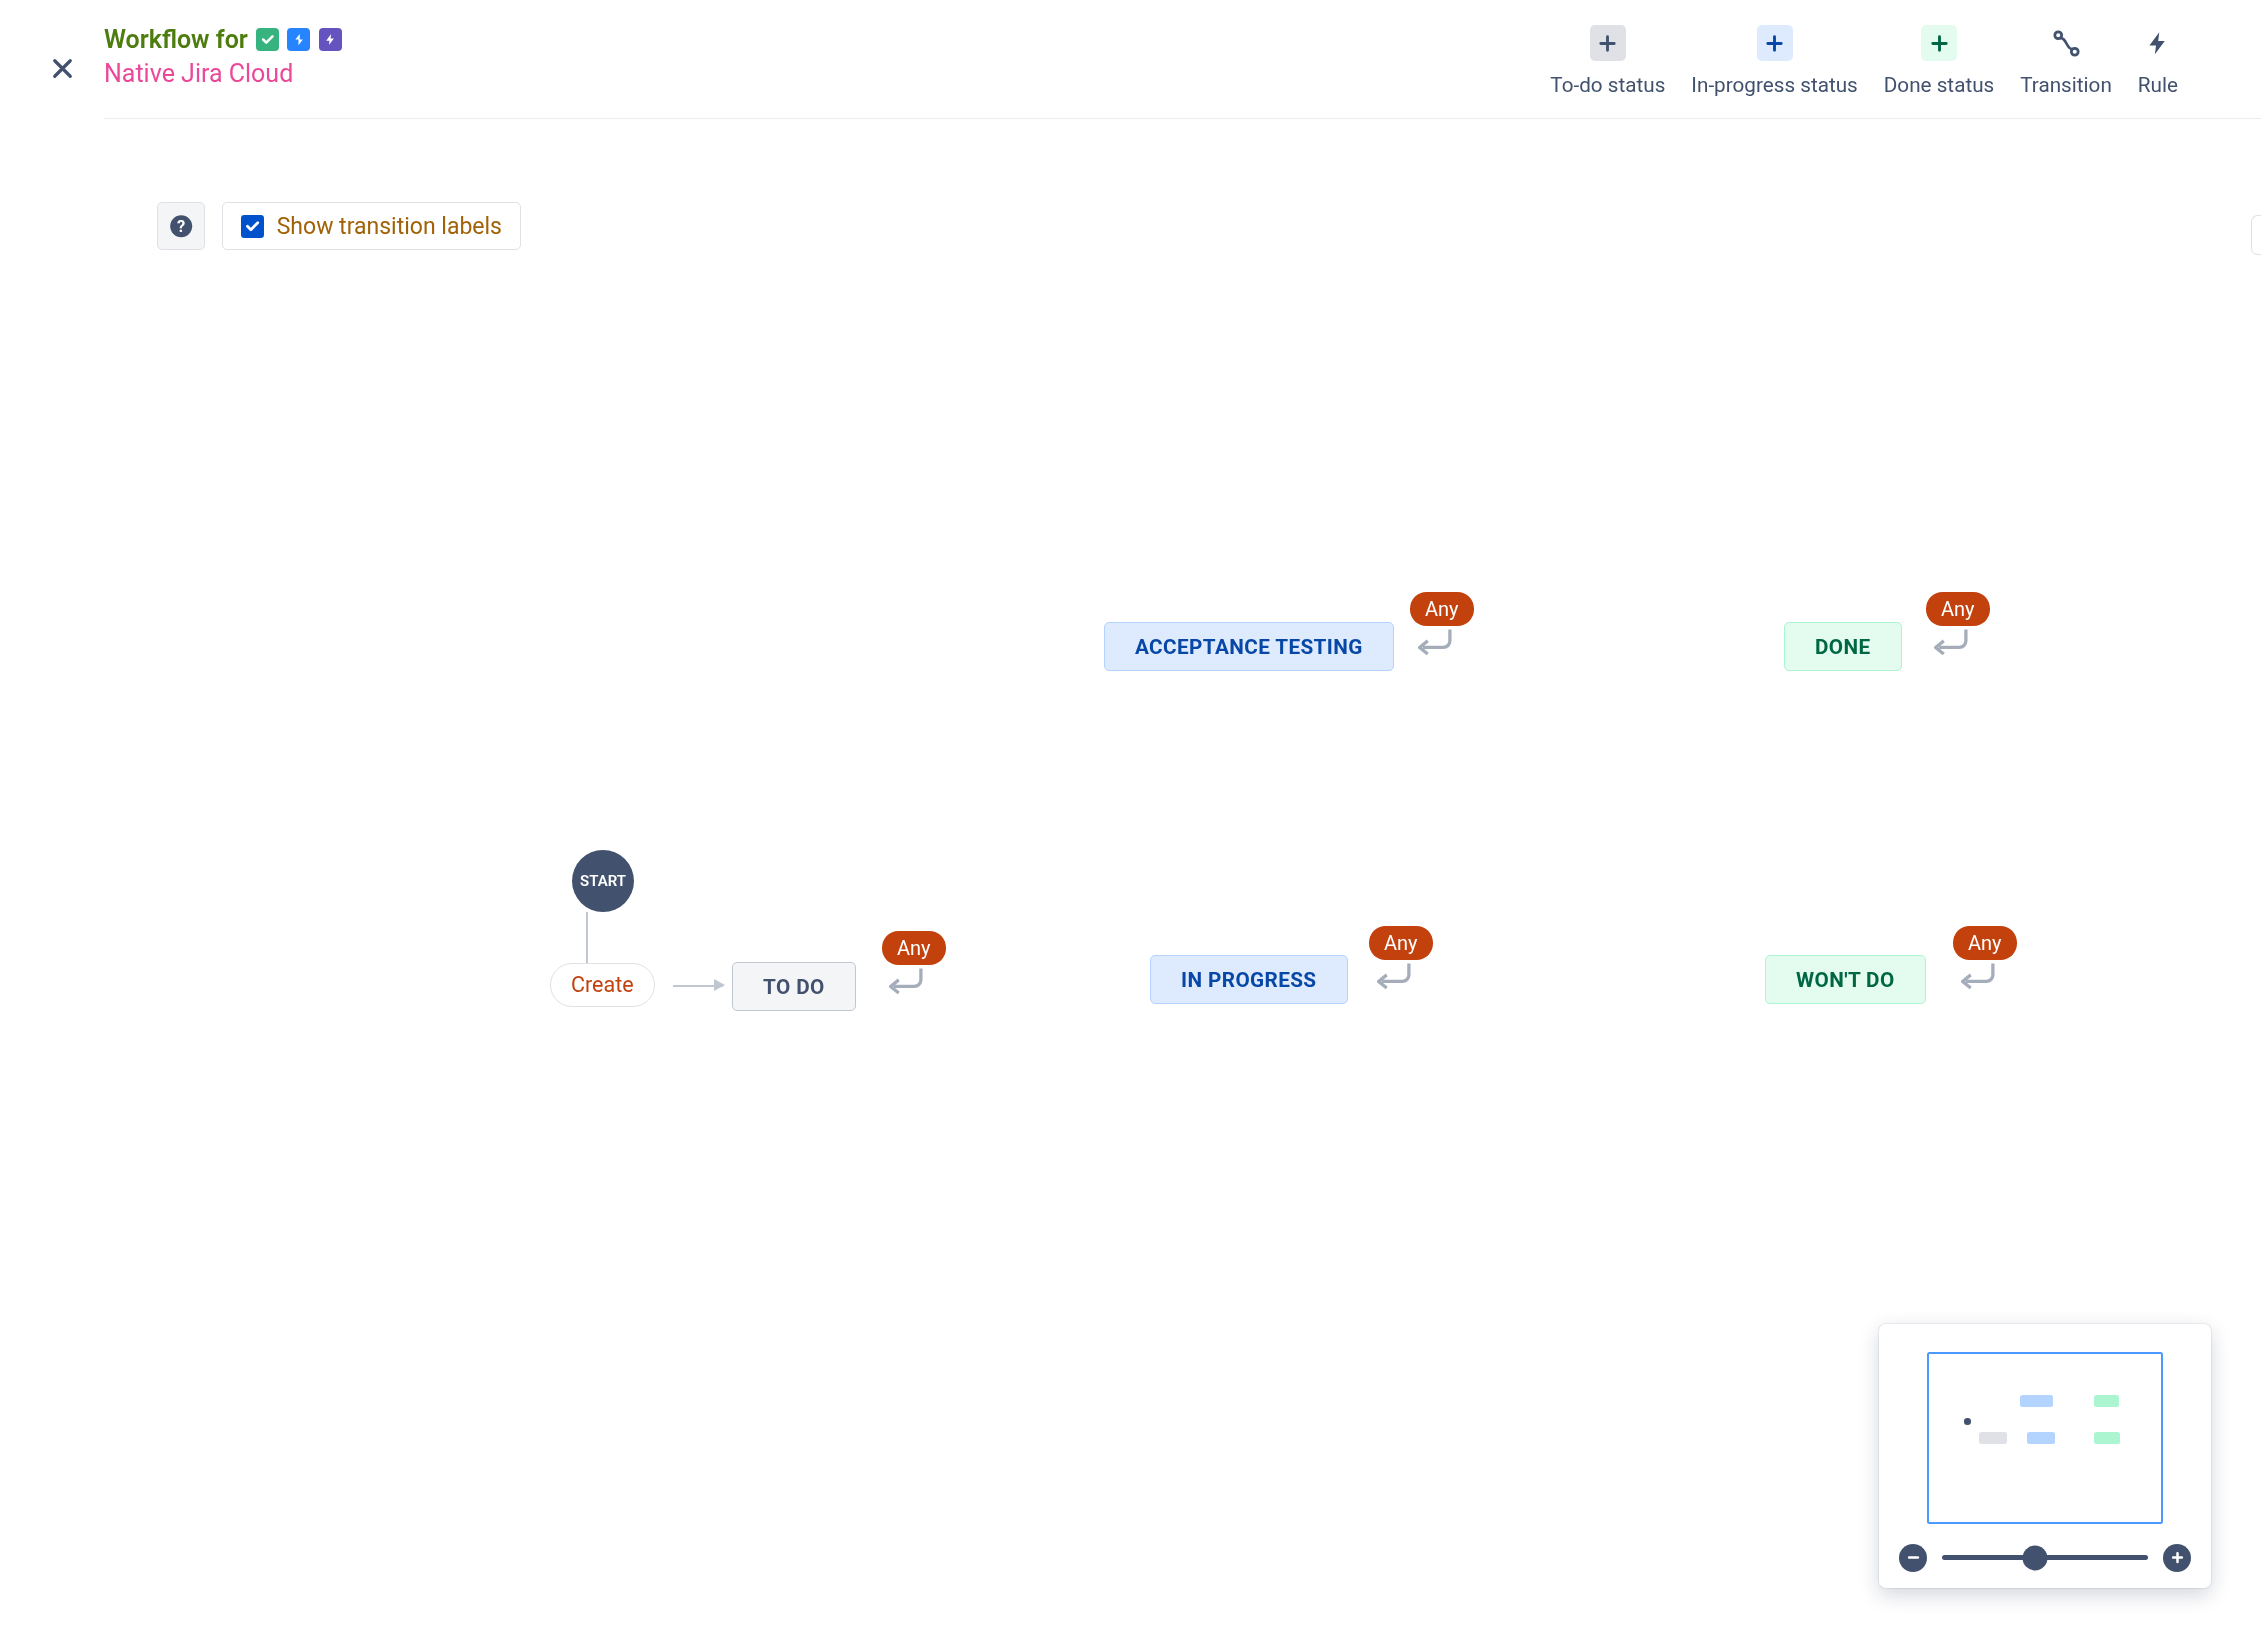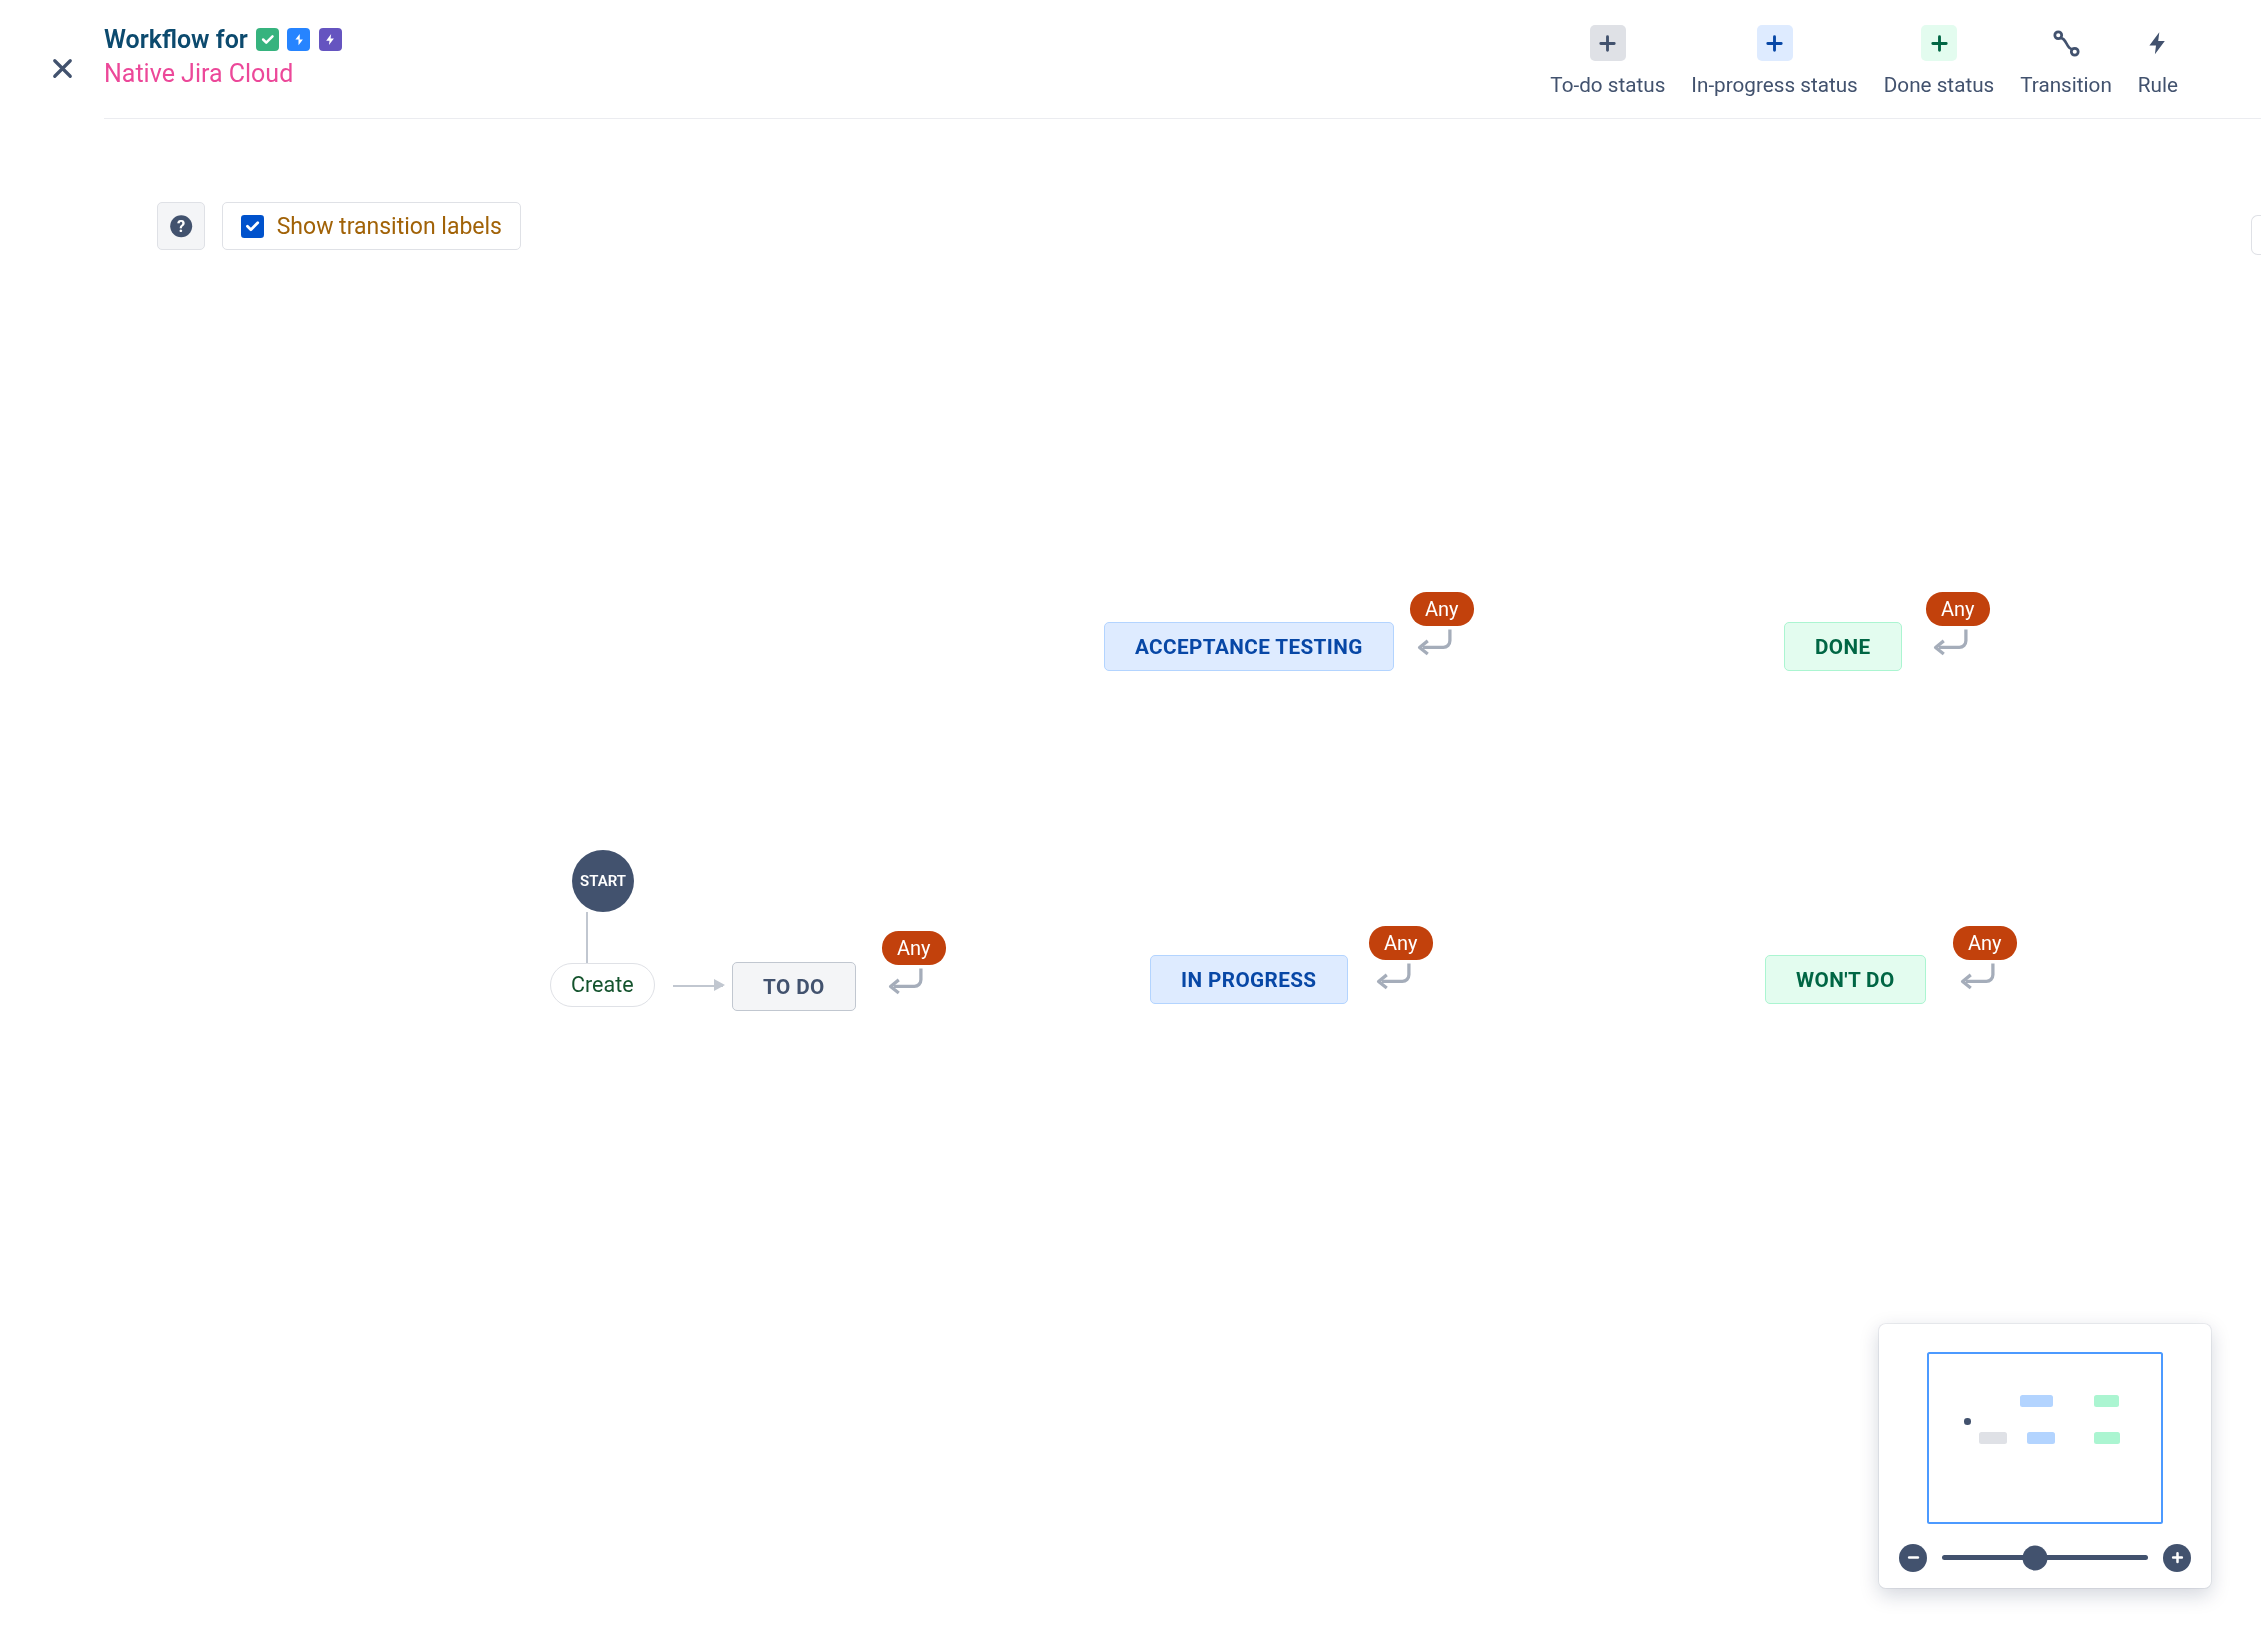--- a/index.html
+++ b/index.html
@@ -25,21 +25,21 @@
     .close-btn {
       position: absolute;
       left: -62px; top: 48px;
       width: 40px; height: 40px;
       display: flex; align-items: center; justify-content: center;
       cursor: pointer;
       color: #42526E;
     }
     .hdr-left { display: flex; flex-direction: column; gap: 5px; }
     .hdr-title-row { display: flex; align-items: center; gap: 8.3px; }
-    .hdr-title { font-size: 25px; font-weight: 600; color: #0c4a6e; }
+    .hdr-title { font-size: 25px; font-weight: 600; color: #4d7c0f; }
     .title-badge {
       width: 23px; height: 23px; border-radius: 4.1px;
       display: inline-flex; align-items: center; justify-content: center;
       color: #fff; font-size: 15px;
     }
     .b-check { background: #36B37E; }
     .b-arrow { background: #2684FF; }
     .b-bolt  { background: #6554C0; }
     .hdr-sub { font-size: 25px; color: #ec4899; font-weight: 400; }
 
@@ -112,21 +112,21 @@
       background: #42526E;
       color: #fff; font-size: 15px; font-weight: 600;
       display: flex; align-items: center; justify-content: center;
       cursor: pointer;
       margin-left: 17px;
     }
     .create-lbl {
       position: absolute;
       border: 1.7px solid #DFE1E6; border-radius: 23px;
       padding: 8.3px 20px;
-      font-size: 21.5px; color: #14532d;
+      font-size: 21.5px; color: #c2410c;
       background: #fff;
       cursor: pointer;
     }
     .any-lozenge {
       position: absolute;
       background: #c2410c; color: #fff;
       border-radius: 16.5px;
       padding: 5px 15px;
       font-size: 20px;
       cursor: pointer;

